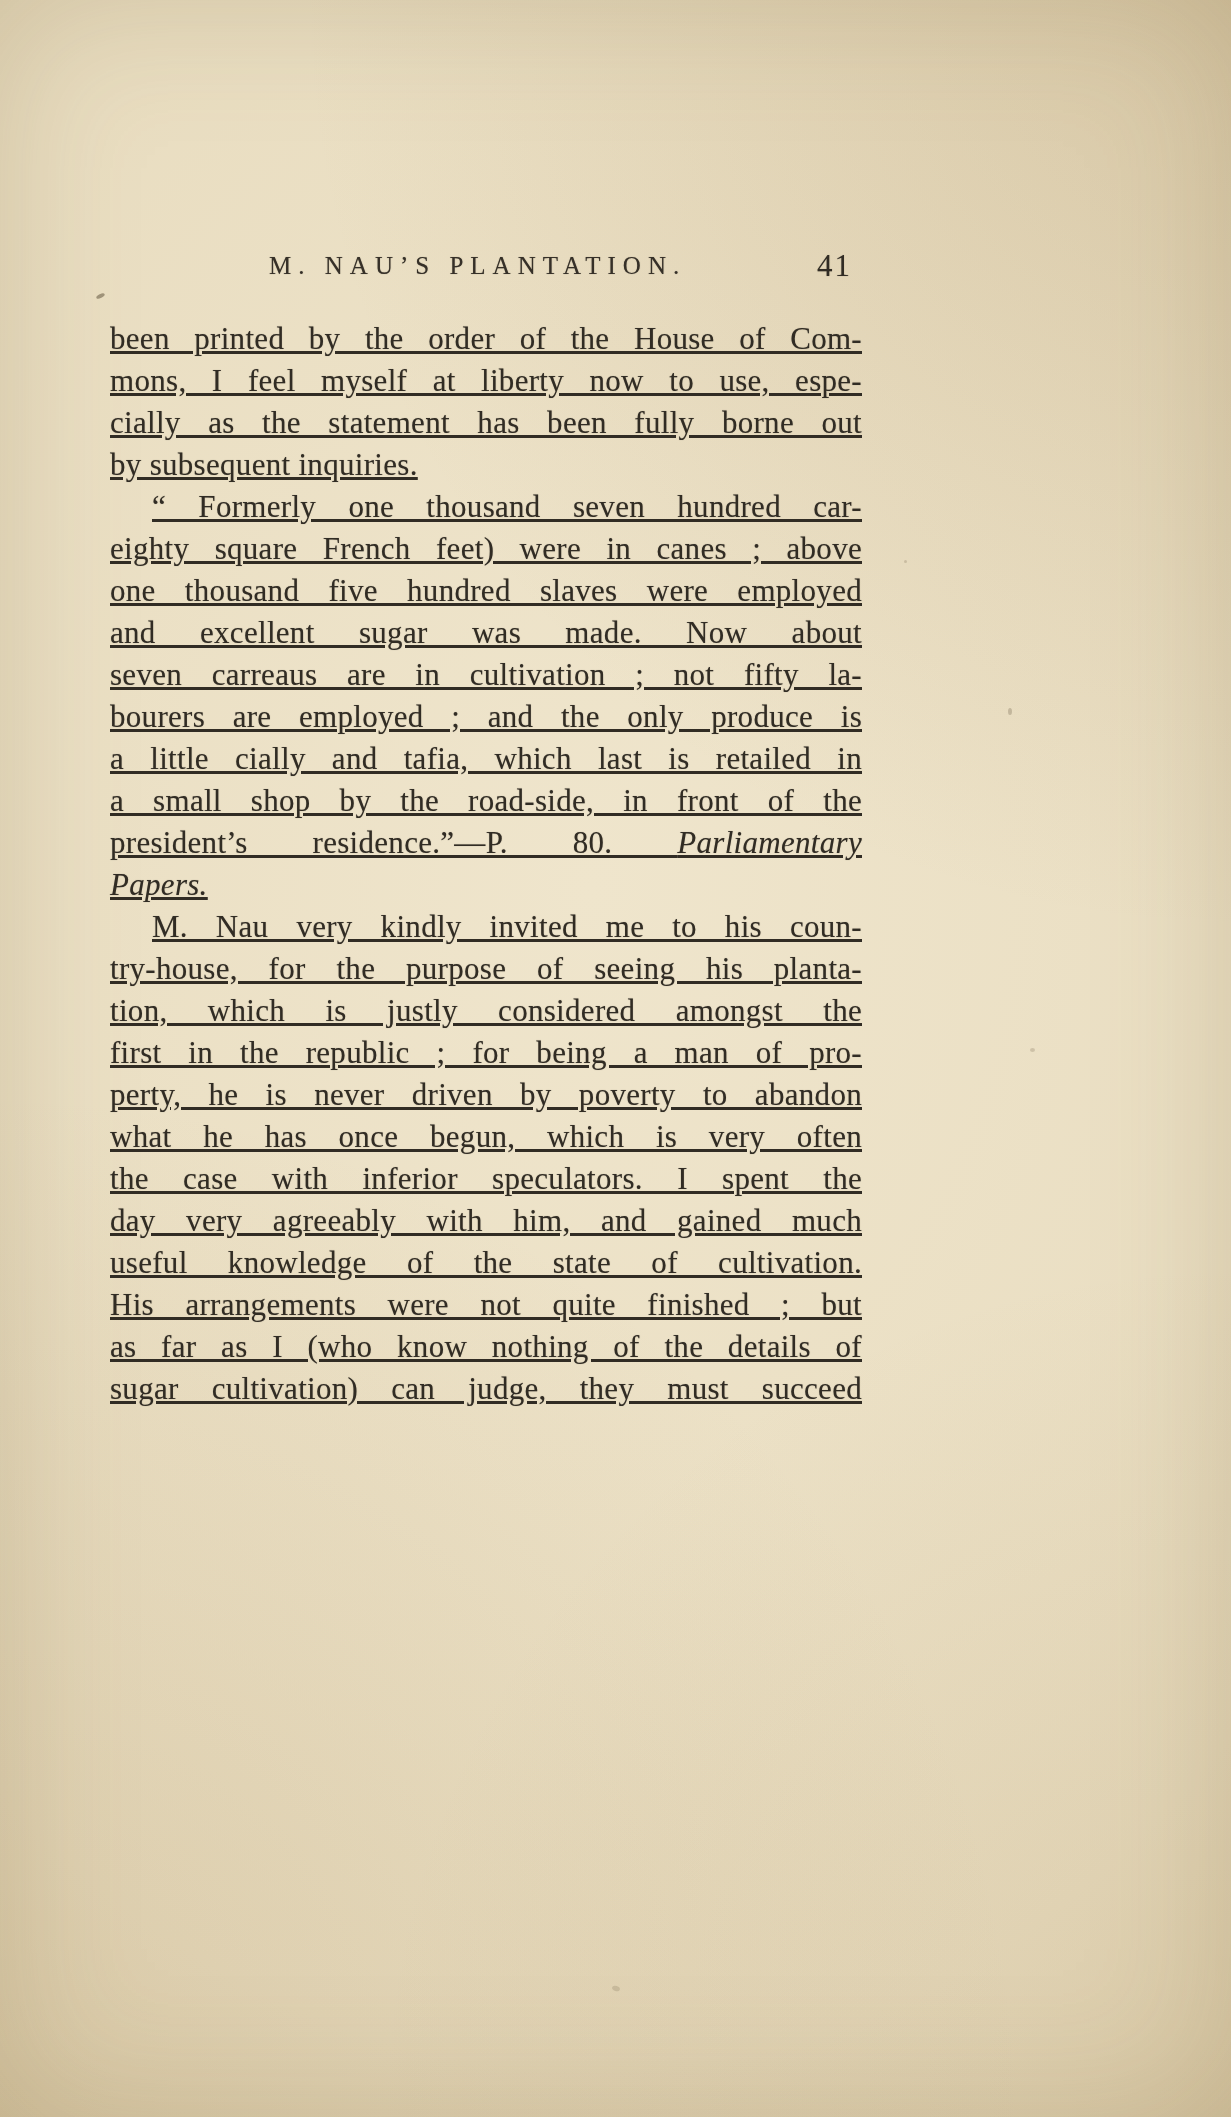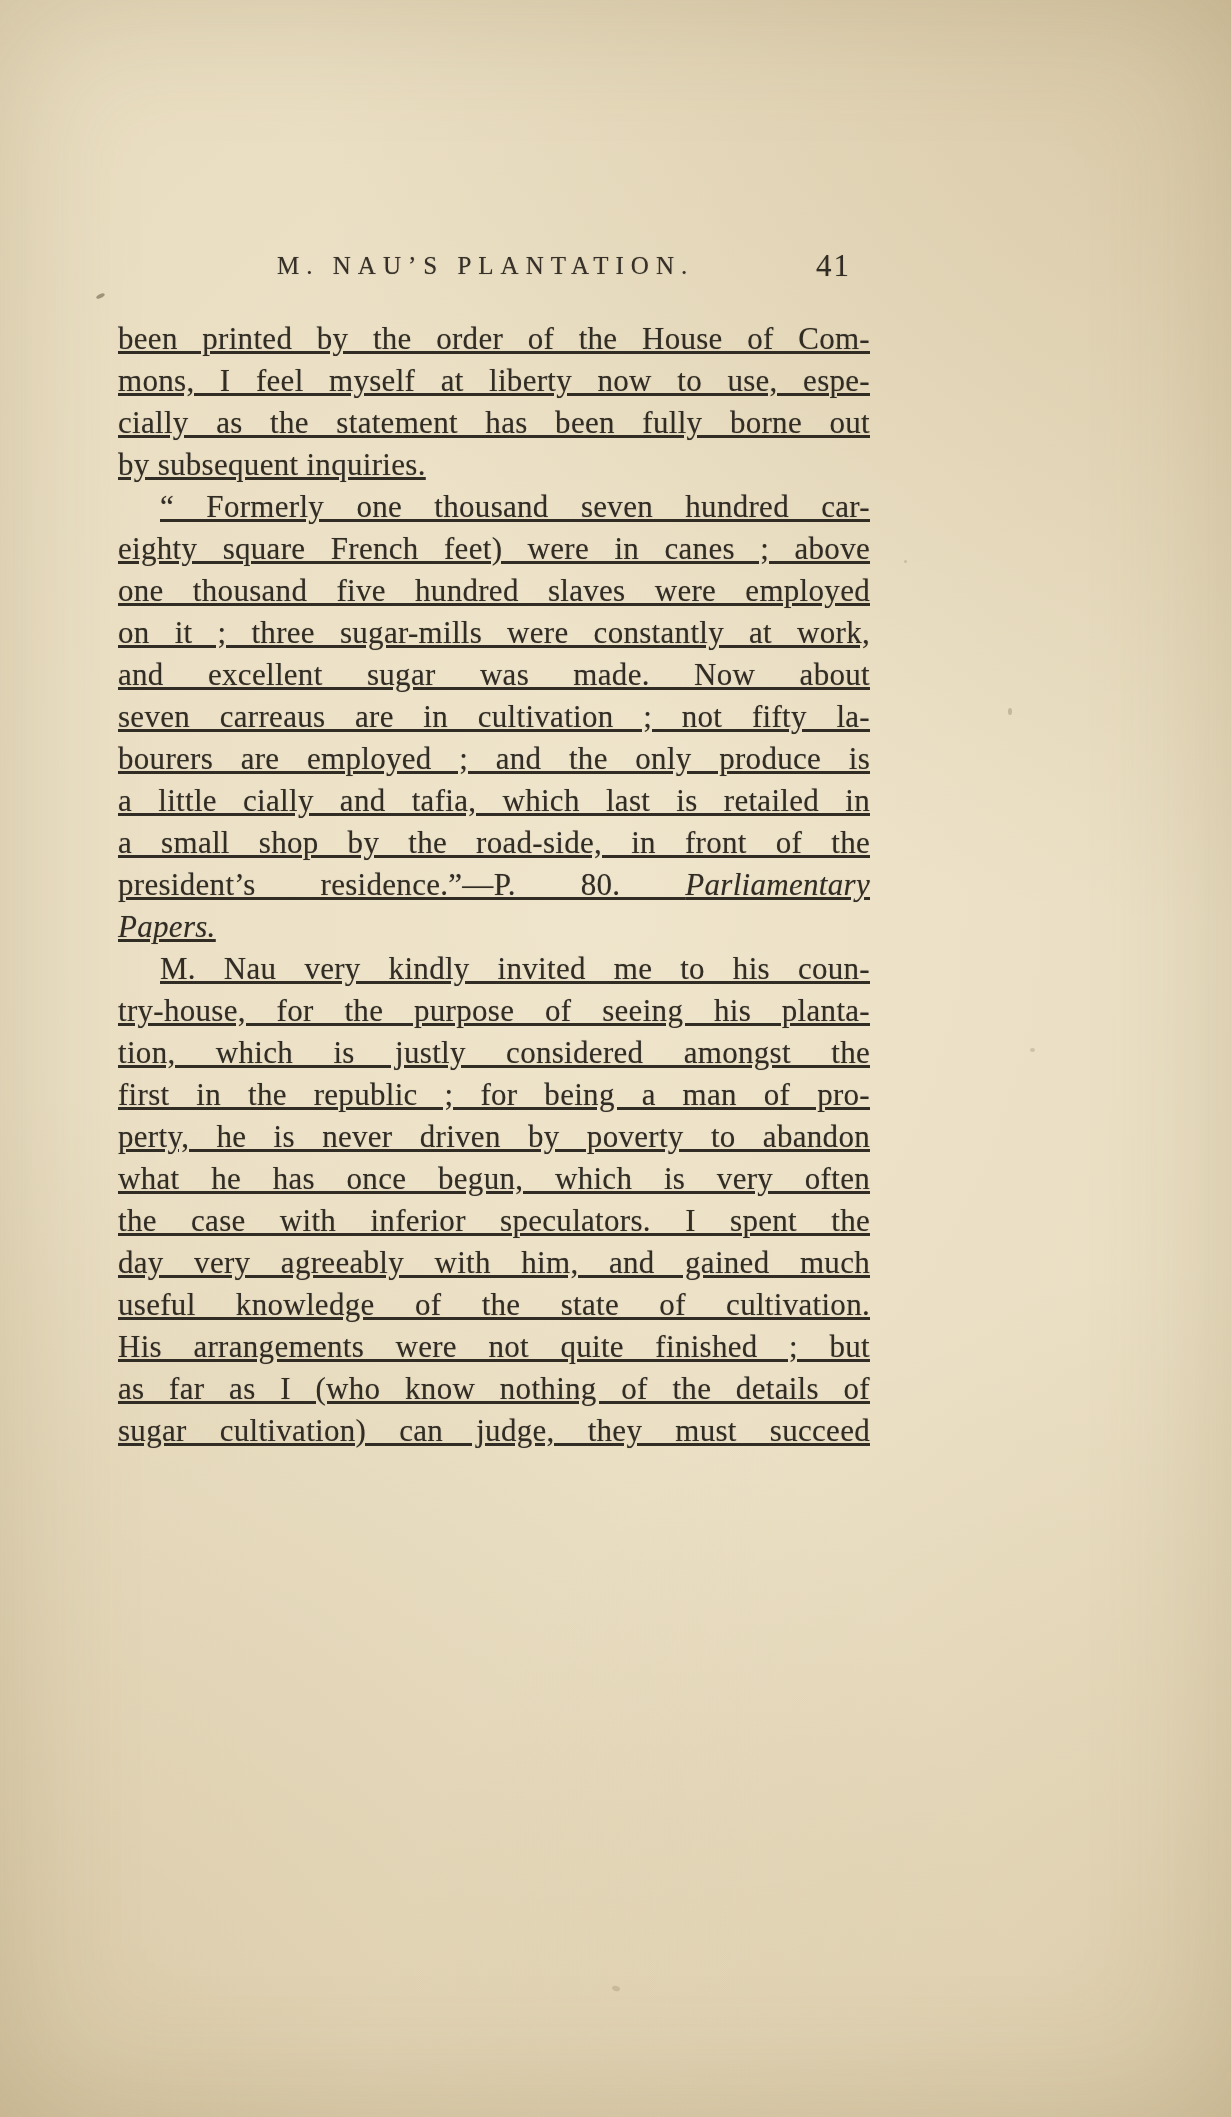--- a/index.html
+++ b/index.html
@@ -19,39 +19,38 @@
       radial-gradient(circle at 100% 100%, rgba(150,118,66,0.14), rgba(150,118,66,0) 35%),
       radial-gradient(ellipse 120% 90% at 48% 42%, #efe5cc 0%, #e8dcbf 62%, #decfab 100%);
     box-shadow: inset 0 0 140px rgba(120, 95, 50, 0.22);
   }
   .textblock {
     position: absolute;
     left: 110px;
     top: 252px;
     width: 752px;
     color: #312c24;
-    margin-left: 8px;
   }
   .running-head {
     position: relative;
     height: 42px;
   }
   .head-title {
     position: absolute;
     left: 50%;
     transform: translateX(-52%);
     font-size: 25px;
     letter-spacing: 7px;
     white-space: nowrap;
     color: #363028;
     text-shadow: 0 0 1px rgba(49,44,36,0.45);
   }
   .page-number {
     position: absolute;
-    right: 19px;
+    right: 10px;
     top: -4px;
     font-size: 31px;
     letter-spacing: 2px;
     text-shadow: 0 0 1px rgba(49,44,36,0.4);
   }
   .body-text {
     margin-top: 24px;
     font-size: 31px;
     line-height: 42px;
     letter-spacing: 0.3px;
@@ -95,21 +94,20 @@
       <span class="page-number">41</span>
     </div>
     <div class="body-text">
         <div class="line"><span>been printed by the order of the House of Com-</span></div>
         <div class="line"><span>mons, I feel myself at liberty now to use, espe-</span></div>
         <div class="line"><span>cially as the statement has been fully borne out</span></div>
         <div class="line no-justify"><span>by subsequent inquiries.</span></div>
         <div class="line indent"><span>“ Formerly one thousand seven hundred car-</span></div>
         <div class="line"><span>eighty square French feet) were in canes ; above</span></div>
         <div class="line"><span>one thousand five hundred slaves were employed</span></div>
-        <div class="line"><span>on it ; three sugar-mills were constantly at work,</span></div>
         <div class="line"><span>and excellent sugar was made.  Now about</span></div>
         <div class="line"><span>seven carreaus are in cultivation ; not fifty la-</span></div>
         <div class="line"><span>bourers are employed ; and the only produce is</span></div>
         <div class="line"><span>a little cially and tafia, which last is retailed in</span></div>
         <div class="line"><span>a small shop by the road-side, in front of the</span></div>
         <div class="line"><span>president’s residence.”—P. 80. </span><span class="italic">Parliamentary</span></div>
         <div class="line no-justify"><span class="italic">Papers.</span></div>
         <div class="line indent"><span>M. Nau very kindly invited me to his coun-</span></div>
         <div class="line"><span>try-house, for the purpose of seeing his planta-</span></div>
         <div class="line"><span>tion, which is justly considered amongst the</span></div>

